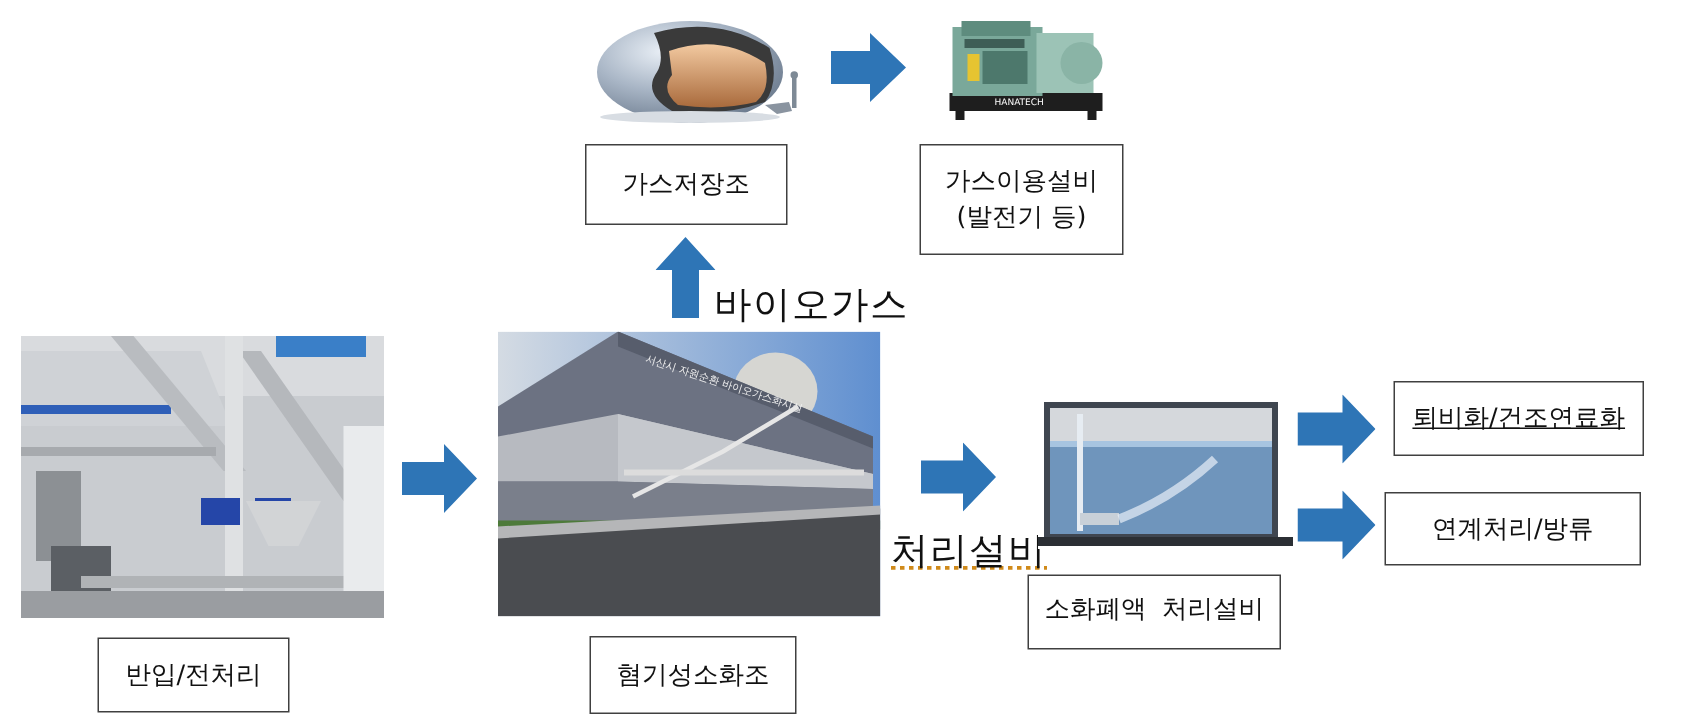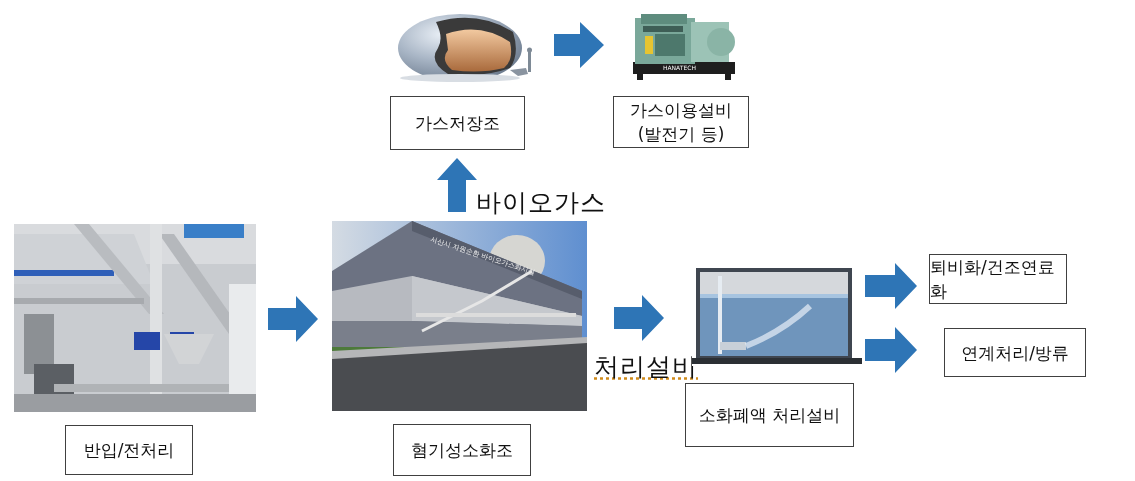--- a/index.html
+++ b/index.html
@@ -55,21 +55,21 @@
 </div>
 
 <svg class="arrow" style="left:554px;top:22px;" width="50" height="46" viewBox="0 0 50 46">
   <polygon points="0,12 26,12 26,0 50,23 26,46 26,34 0,34" fill="#2E75B6"></polygon>
 </svg>
 
 <div class="label-box" style="left:390px;top:96px;width:135px;height:54px;">
   <span>가스저장조</span>
 </div>
 
-<div class="label-box" style="left:613px;top:96px;width:136px;height:52px;">
+<div class="label-box" style="left:613px;top:96px;width:136px;height:74px;">
   <span>가스이용설비</span>
   <span>(발전기 등)</span>
 </div>
 
 <svg class="arrow" style="left:437px;top:158px;" width="40" height="54" viewBox="0 0 40 54">
   <polygon points="20,0 40,22 29,22 29,54 11,54 11,22 0,22" fill="#2E75B6"></polygon>
 </svg>
 <div class="float-text" style="left:476px;top:186px;">바이오가스</div>
 
 <div class="photo" style="left:14px;top:224px;width:242px;height:188px;">
@@ -143,30 +143,30 @@
     <rect x="8" y="6" width="148" height="22" fill="#d5d8dc"></rect>
     <rect x="8" y="28" width="148" height="62" fill="#6f95bc"></rect>
     <rect x="8" y="28" width="148" height="4" fill="#a7c4e0"></rect>
     <rect x="26" y="10" width="4" height="78" fill="#e6ecf2"></rect>
     <rect x="28" y="76" width="26" height="8" fill="#c8d0d8"></rect>
     <path d="M54 80 Q90 66 118 40" stroke="#e8f0f8" stroke-width="6" fill="none" opacity="0.7"></path>
     <rect x="0" y="92" width="170" height="6" fill="#2b2f34"></rect>
   </svg>
 </div>
 
-<div class="label-box" style="left:685px;top:383px;width:169px;height:64px;">
+<div class="label-box" style="left:685px;top:383px;width:169px;height:50px;font-family:Liberation Mono, monospace;">
   <span>소화폐액 처리설비</span>
 </div>
 
 <svg class="arrow" style="left:865px;top:263px;" width="52" height="46" viewBox="0 0 52 46">
   <polygon points="0,12 30,12 30,0 52,23 30,46 30,34 0,34" fill="#2E75B6"></polygon>
 </svg>
 <svg class="arrow" style="left:865px;top:327px;" width="52" height="46" viewBox="0 0 52 46">
   <polygon points="0,12 30,12 30,0 52,23 30,46 30,34 0,34" fill="#2E75B6"></polygon>
 </svg>
 
-<div class="label-box" style="left:929px;top:254px;width:138px;height:50px;">
+<div class="label-box" style="left:929px;top:254px;width:167px;height:50px;text-decoration:underline;">
   <span>퇴비화/건조연료화</span>
 </div>
 
-<div class="label-box" style="left:944px;top:328px;width:142px;height:49px;">
+<div class="label-box" style="left:923px;top:328px;width:171px;height:49px;">
   <span>연계처리/방류</span>
 </div>
 
 </body></html>

